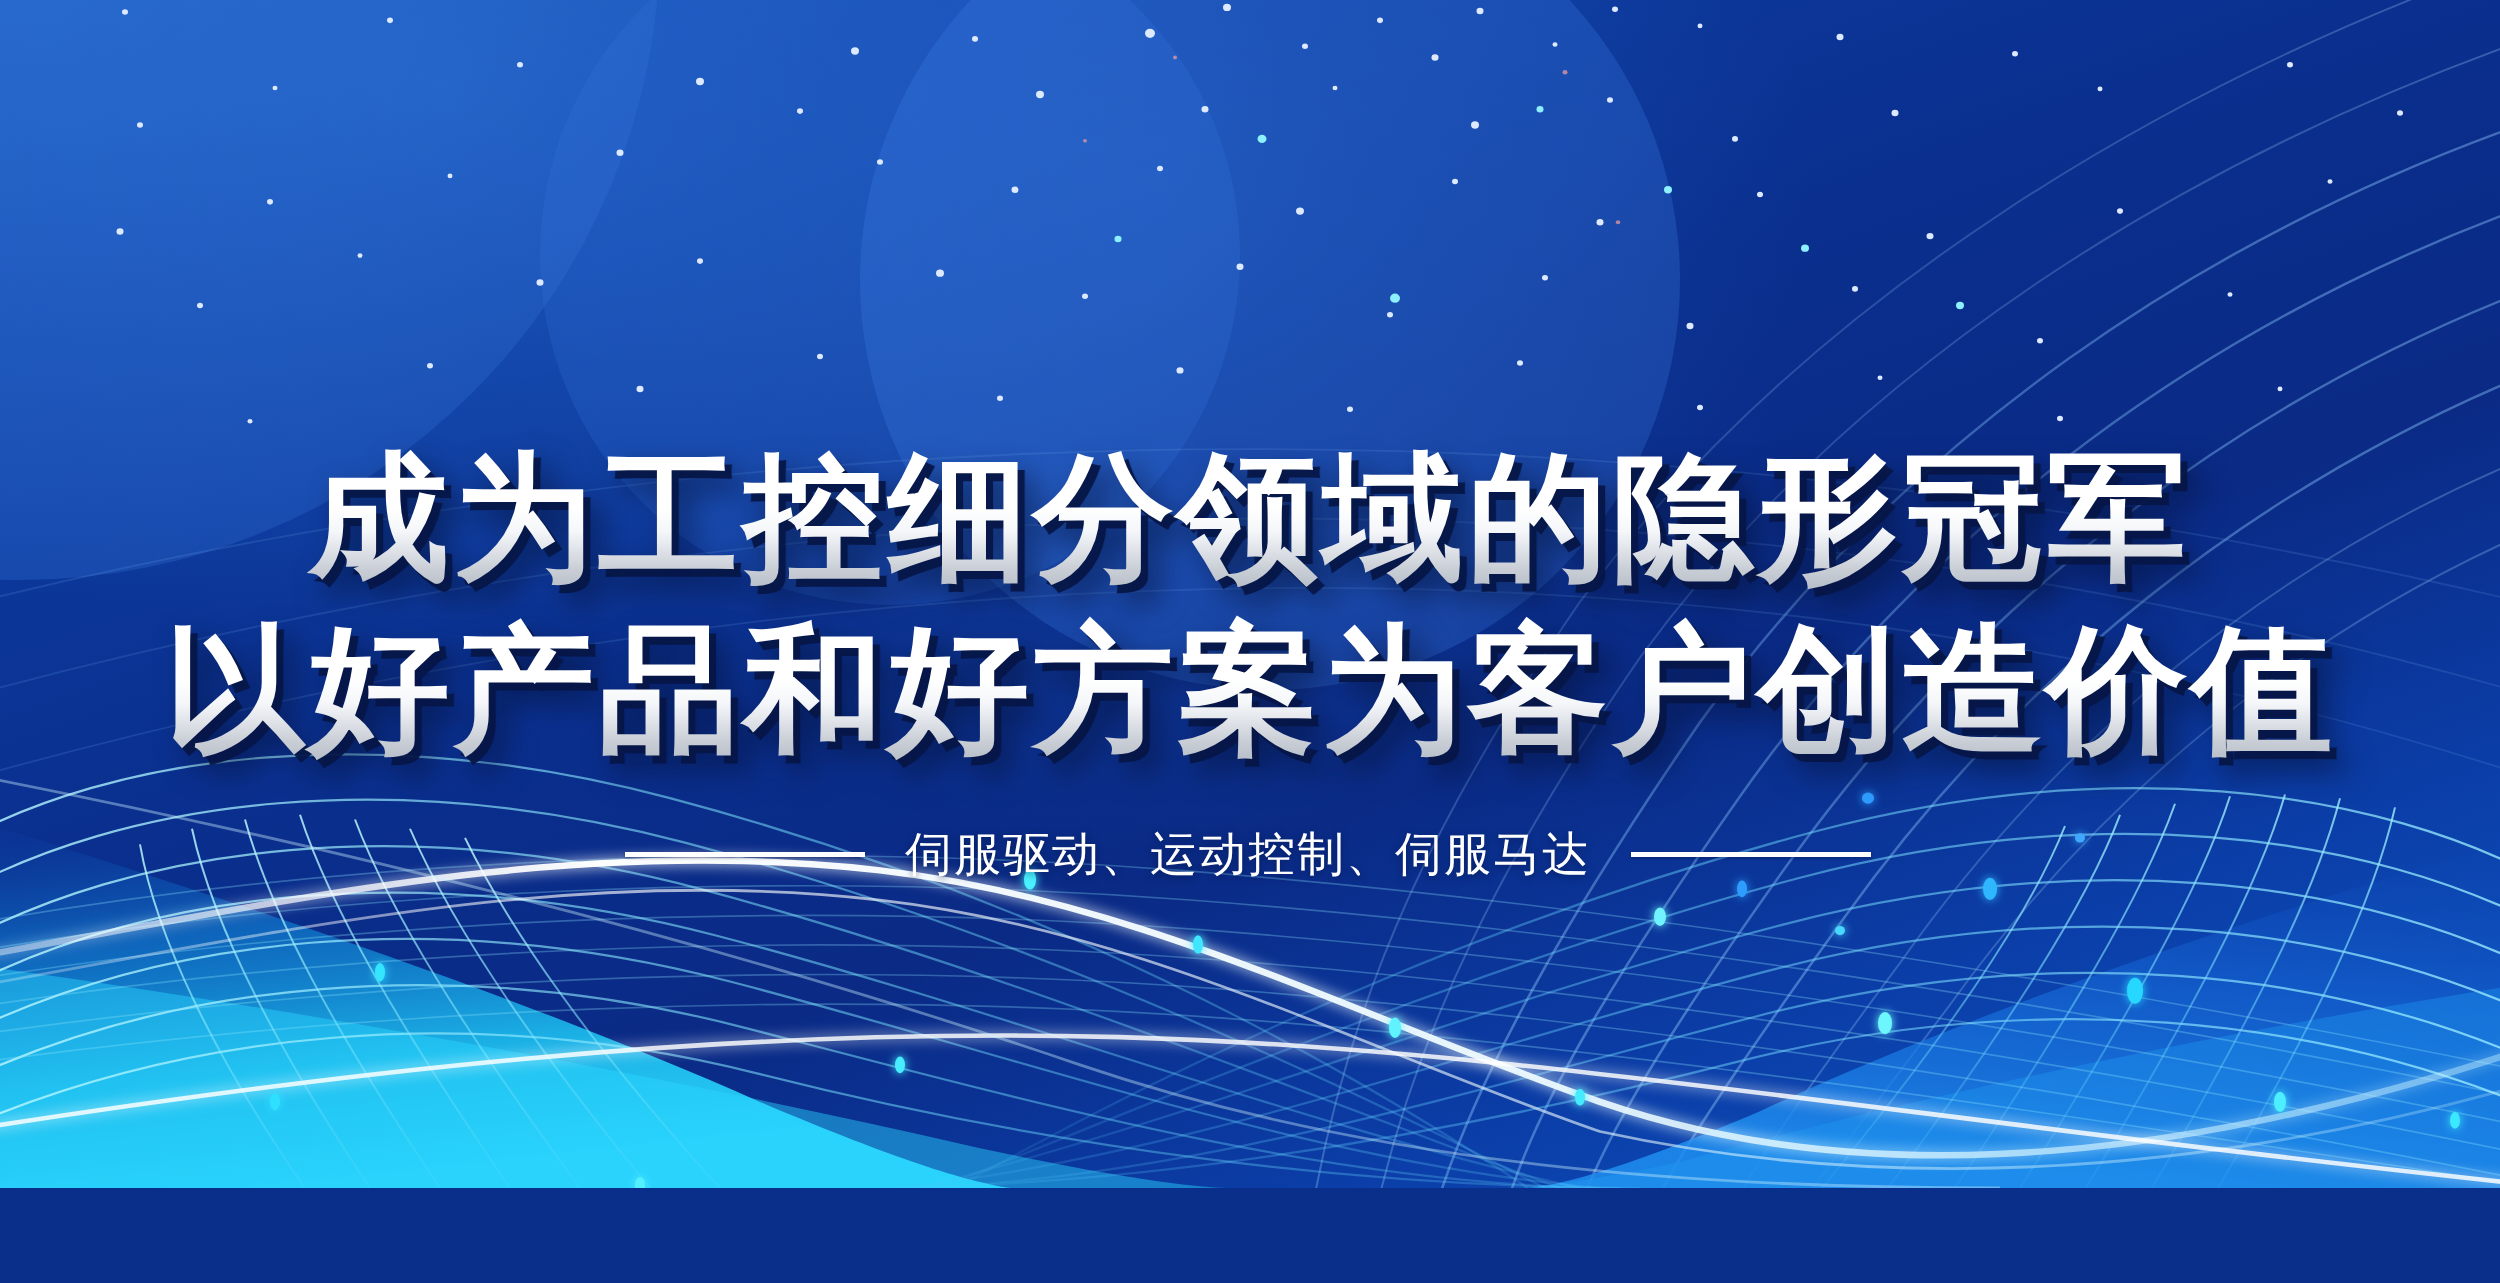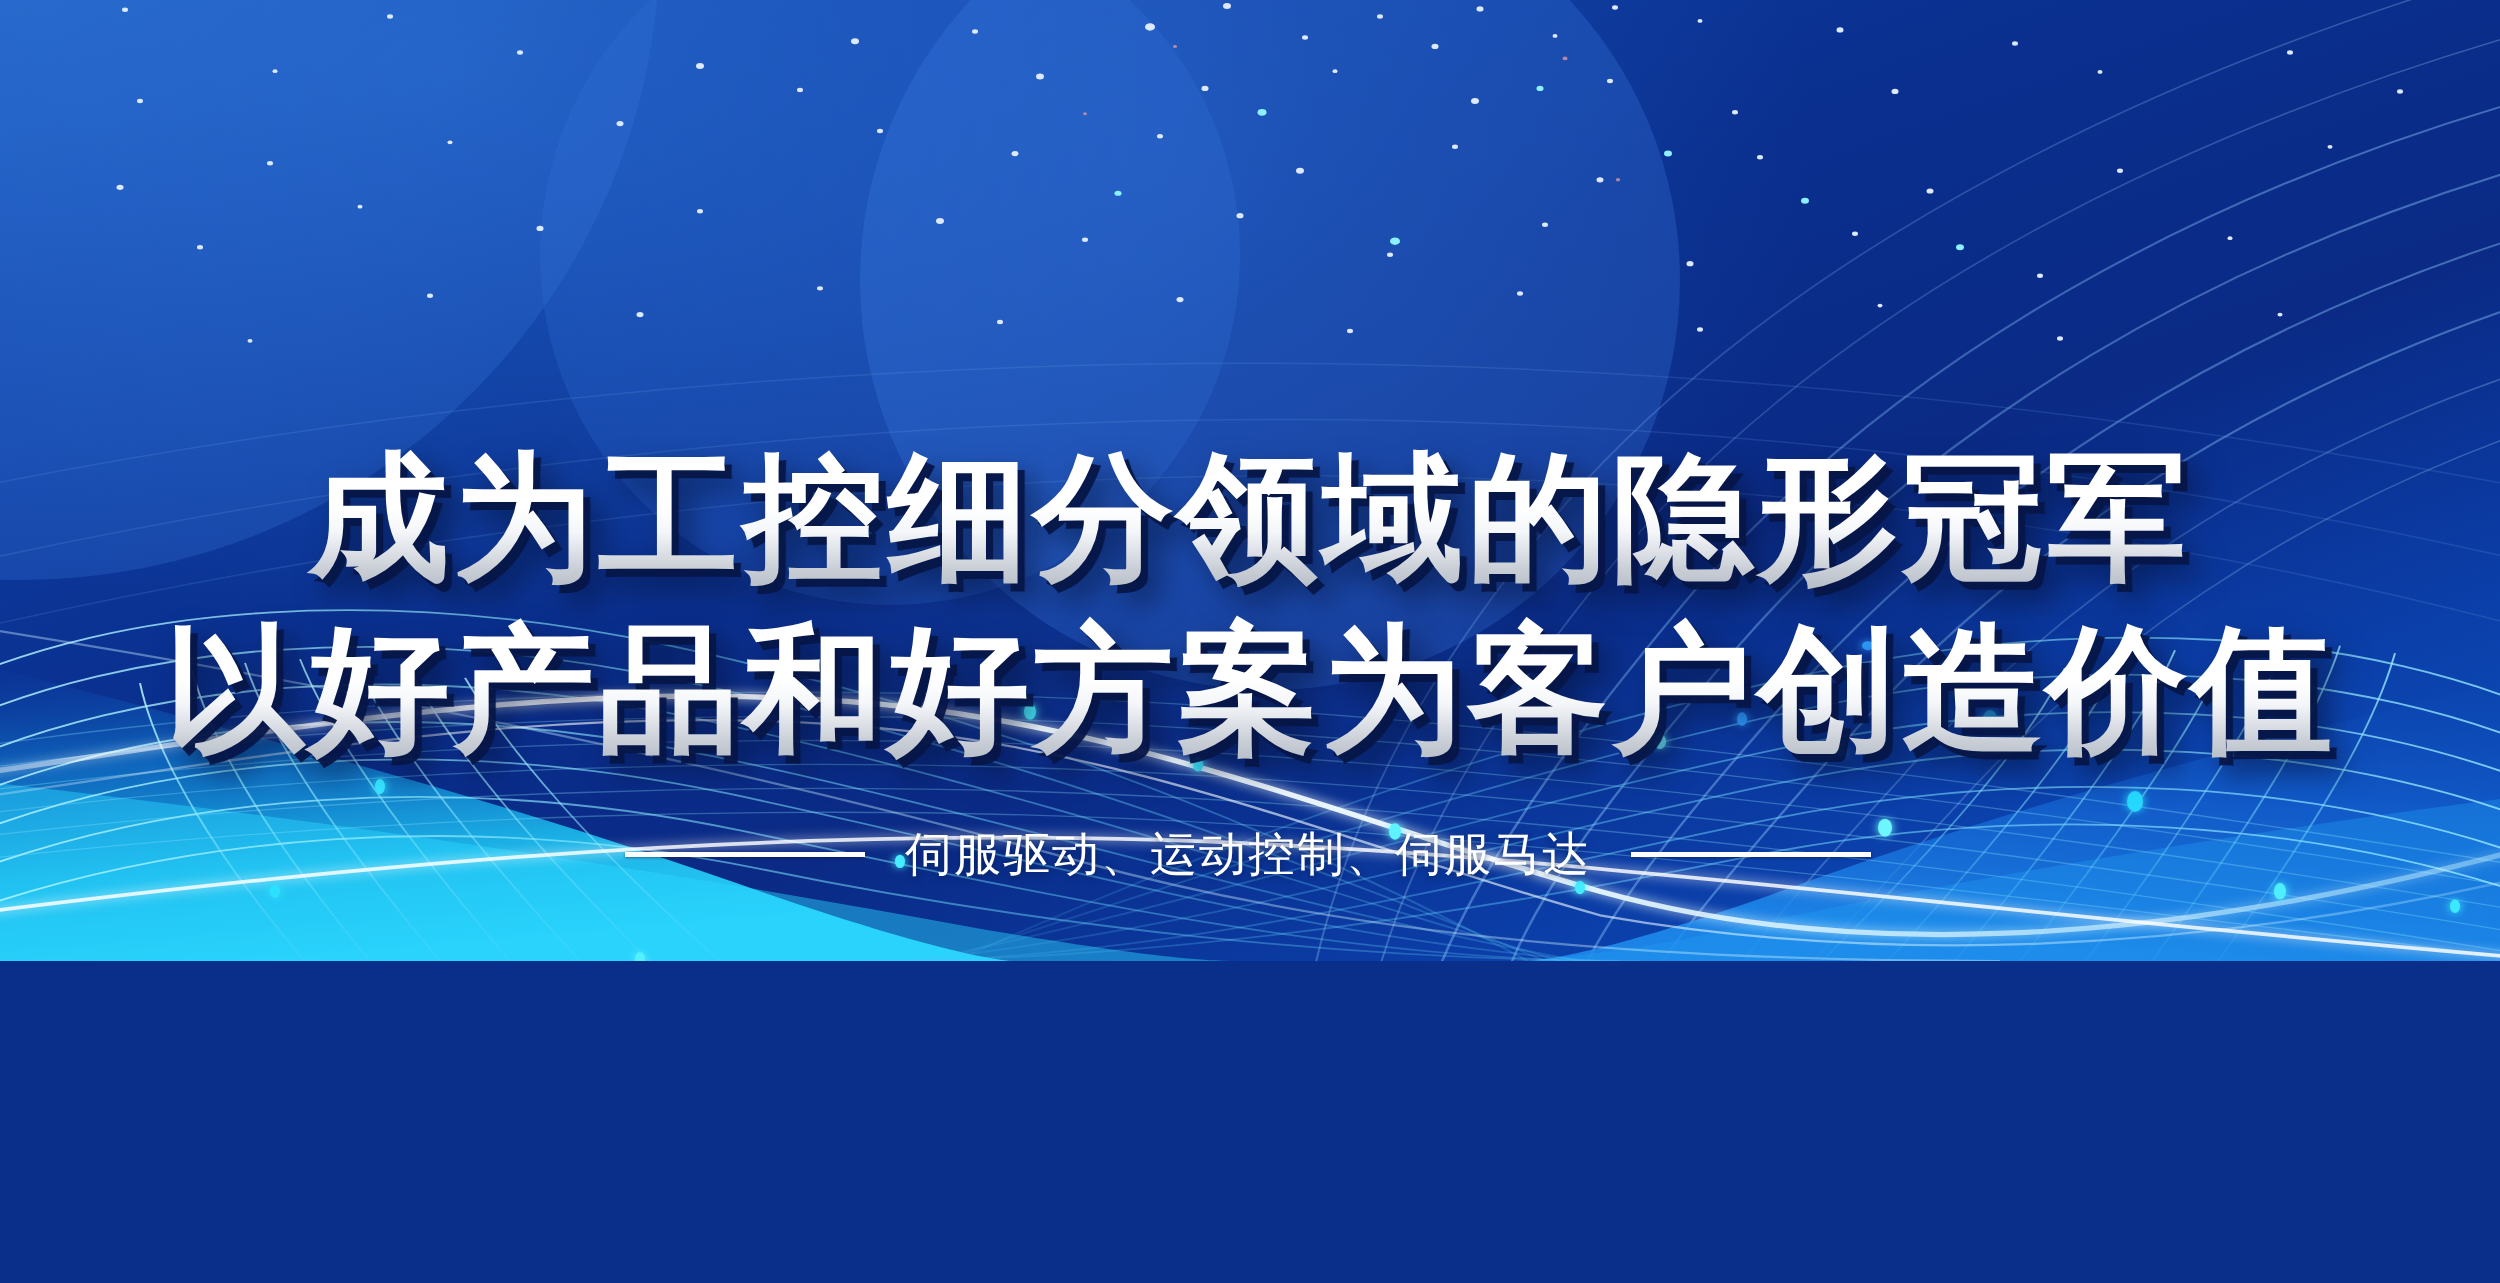--- a/index.html
+++ b/index.html
@@ -1,21 +1,21 @@
 <!DOCTYPE html>
 <html><head>
 <meta charset="utf-8">
 <title>Banner</title>
 <style>
   html,body{margin:0;padding:0;background:#0a2f8a;}
   body{font-family:"Liberation Sans","DejaVu Sans",sans-serif;}
 
   #banner{
     position:relative;
-    width:2500px;height:961px;
+    width:2500px;height:1188px;
     overflow:hidden;
     background:
       radial-gradient(ellipse 1400px 900px at 18% 8%,  rgba(40,110,210,0.55) 0%, rgba(40,110,210,0) 62%),
       radial-gradient(ellipse 1100px 1100px at 46% 16%, rgba(35,95,195,0.40) 0%, rgba(35,95,195,0) 60%),
       linear-gradient(160deg,#1352b5 0%, #0d3ea4 16%, #0a2f8e 42%, #0a2a85 62%, #0b3ea8 80%, #0d57c4 100%);
   }
 
   
   .layer{position:absolute;inset:0;pointer-events:none;}
   .layer svg{display:block;width:100%;height:100%;}

